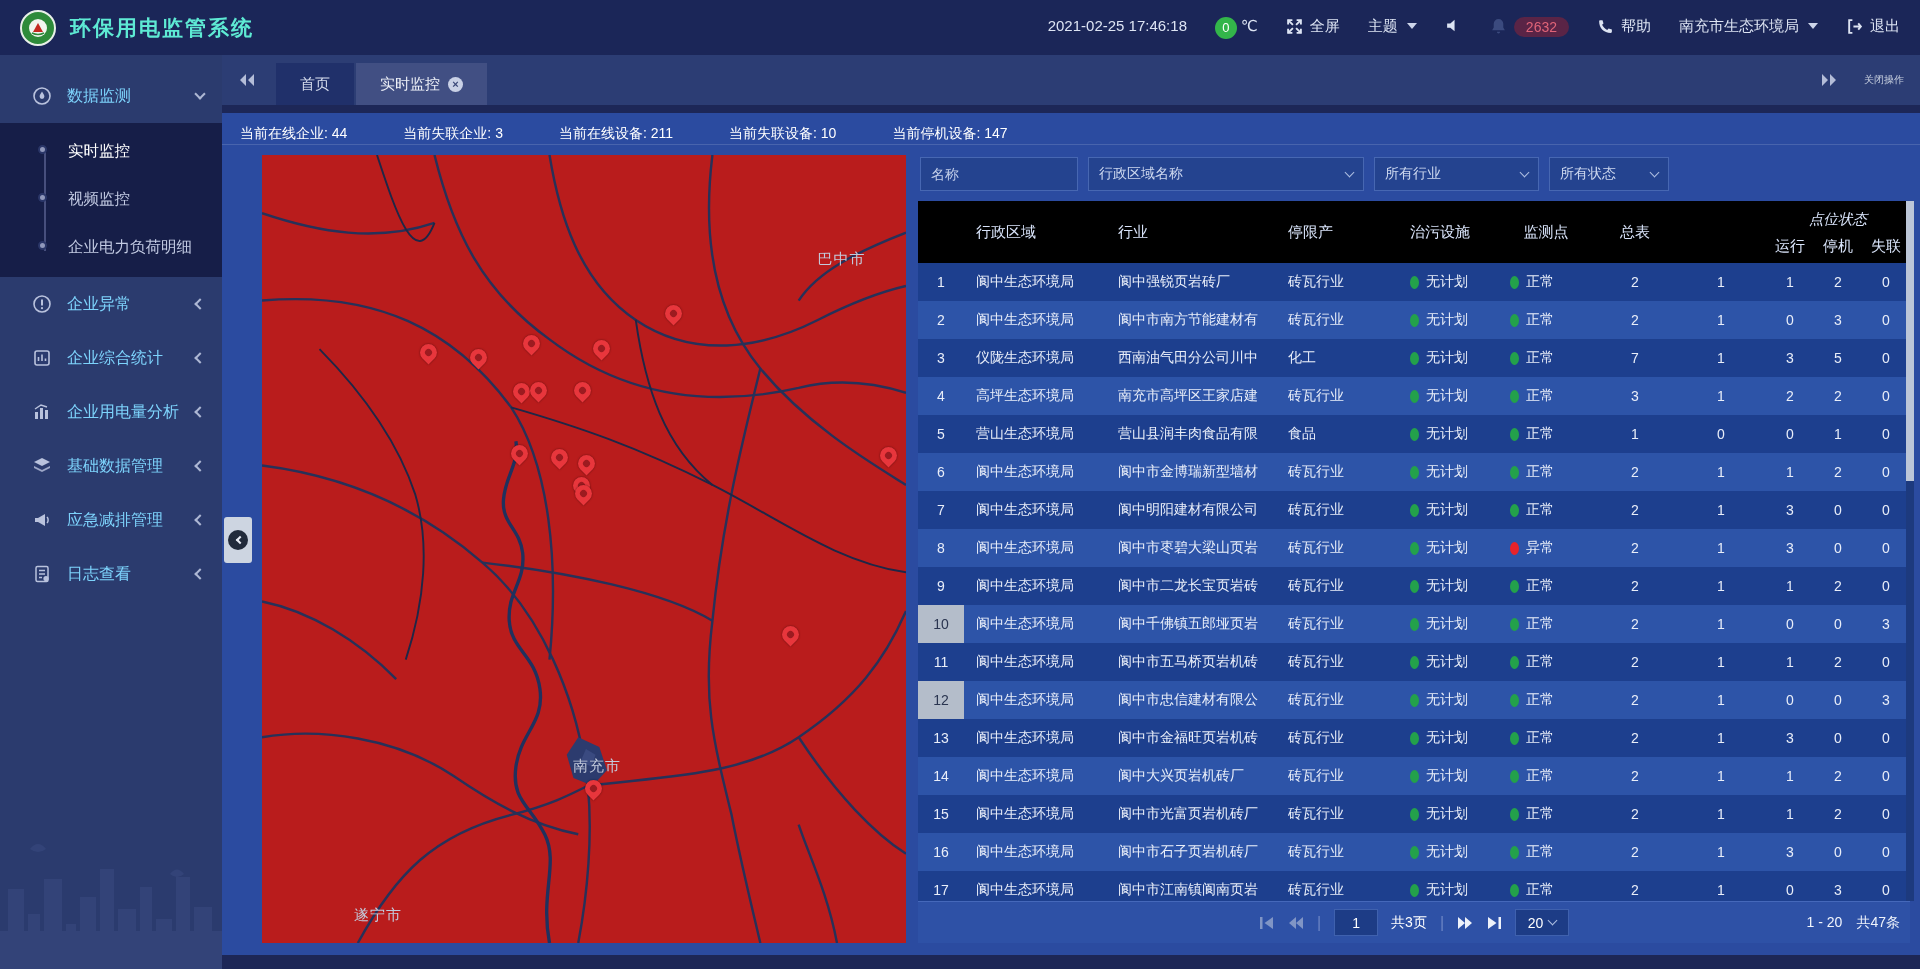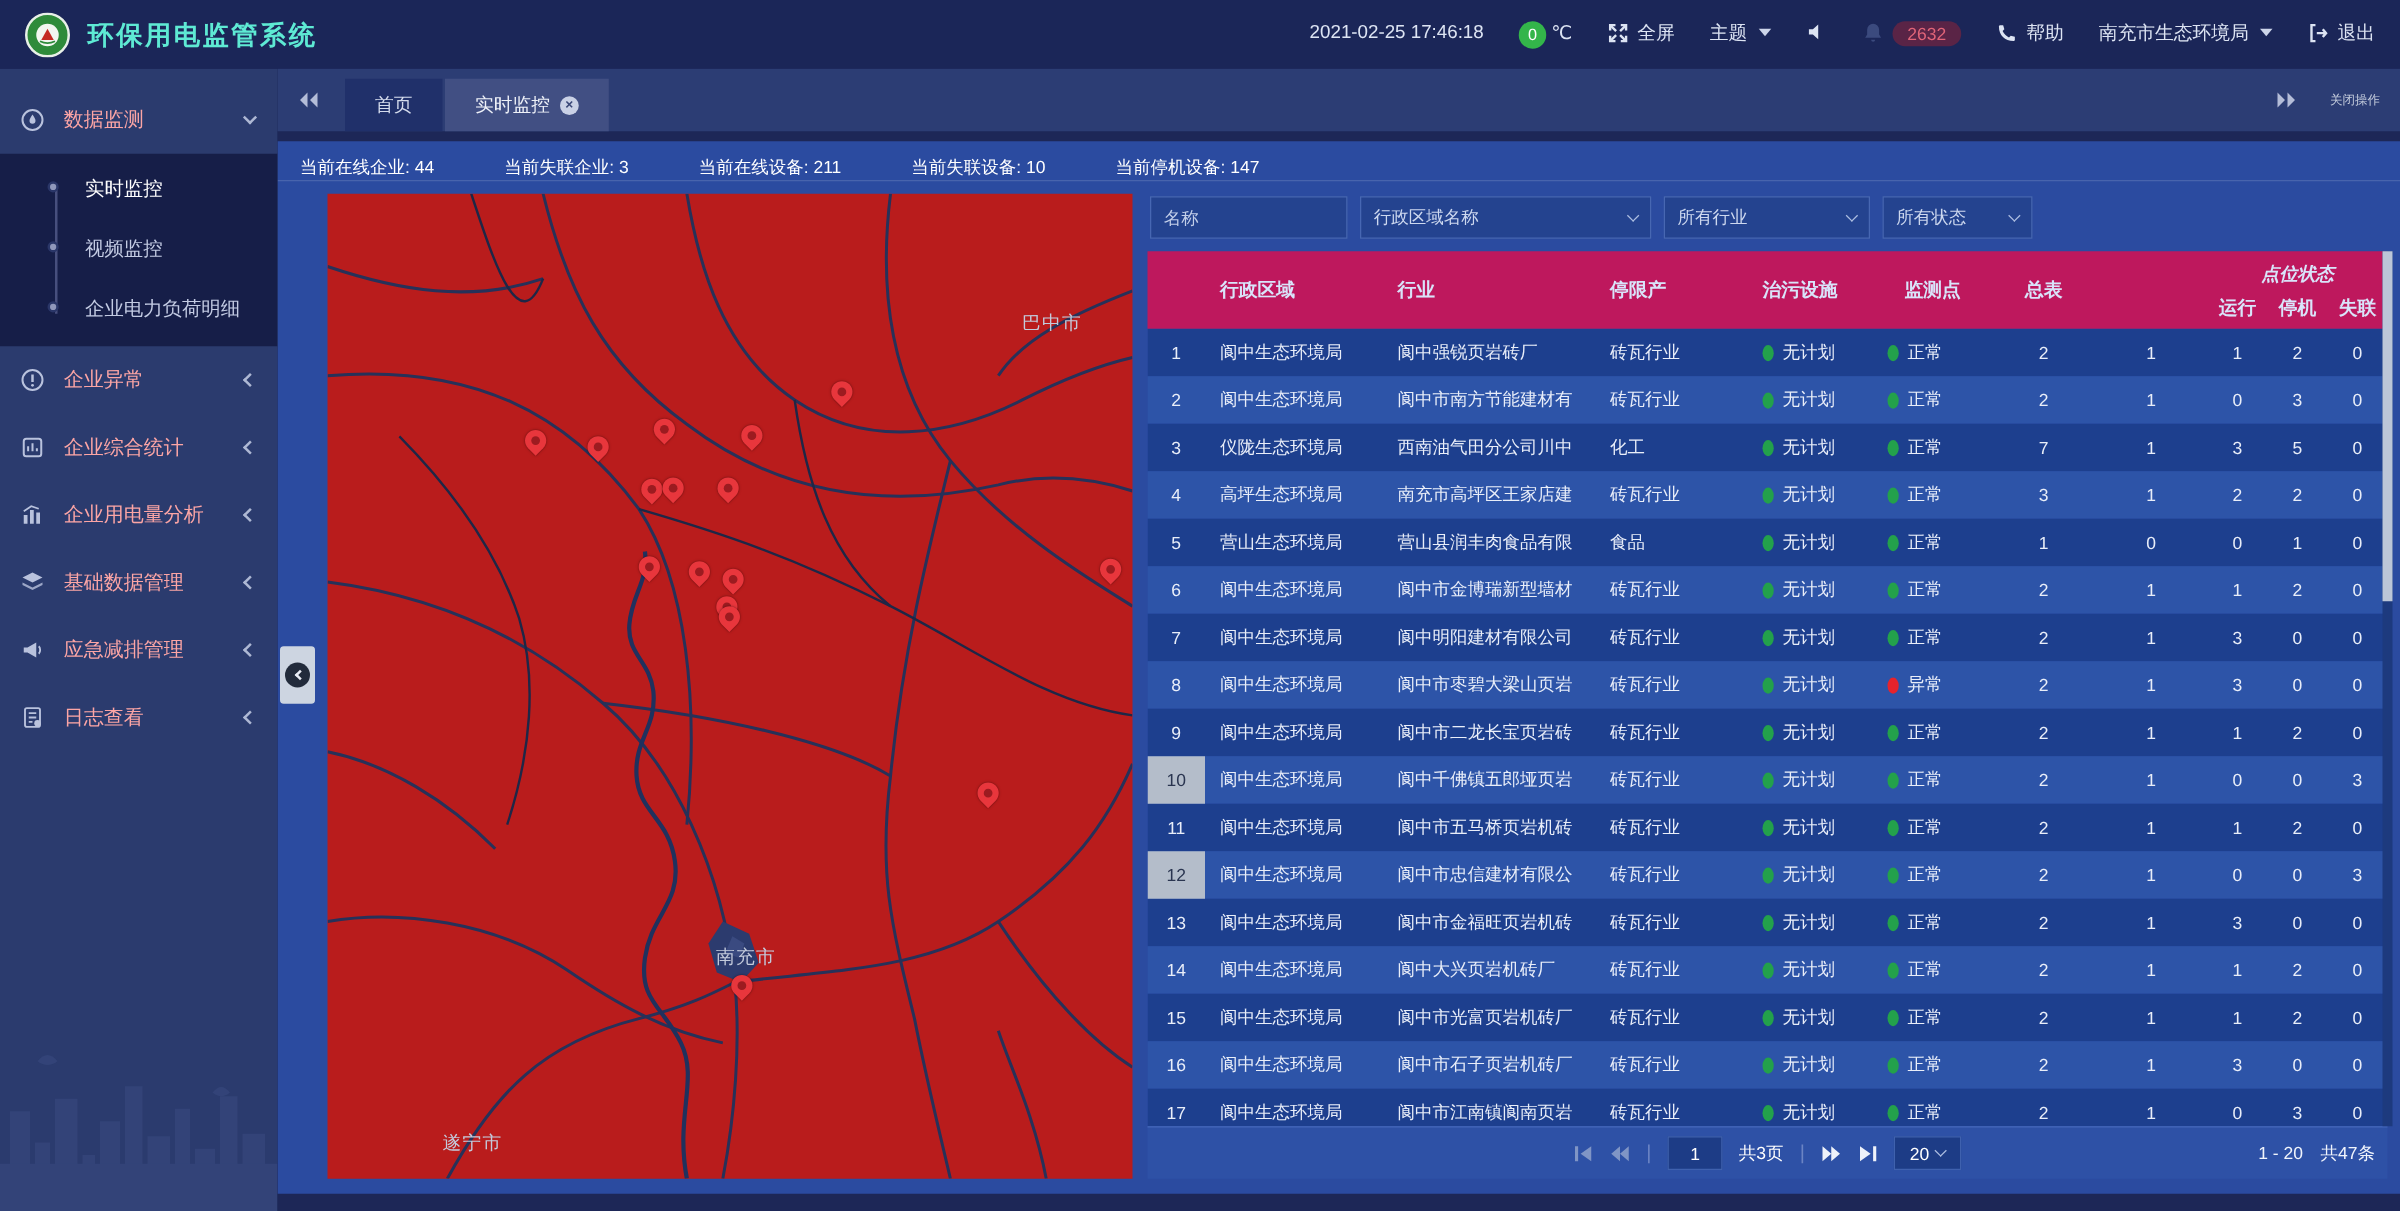--- a/index.html
+++ b/index.html
@@ -17,21 +17,21 @@
   .hicon svg{width:100%;height:100%;}
   .temp-wrap{display:flex;align-items:flex-start;gap:4px;}
   .temp-circle{width:22px;height:22px;border-radius:50%;background:#33b54a;display:flex;align-items:center;justify-content:center;font-size:13px;color:#fff;}
   .badge-pill{background:#5a2446;color:#e06478;border-radius:10px;padding:2px 12px;font-size:14px;}
   .caret-down{width:0;height:0;border-left:5px solid transparent;border-right:5px solid transparent;border-top:6px solid #cdd5ea;margin-left:2px;}
 
   
   .app{display:flex;height:914px;}
   .sidebar{width:222px;background:#2b3b6e;position:relative;overflow:hidden;flex:0 0 auto;}
   .menu{padding-top:14px;position:relative;z-index:2;}
-  .msection{height:54px;display:flex;align-items:center;padding:0 18px 0 16px;gap:15px;font-size:16px;color:#fca5a5;cursor:pointer;}
+  .msection{height:54px;display:flex;align-items:center;padding:0 18px 0 32px;gap:15px;font-size:16px;color:#7dd3fc;cursor:pointer;}
   .msection .micon{width:20px;height:20px;color:#b9c2dd;flex:0 0 auto;}
   .msection .micon svg{width:100%;height:100%;}
   .chev{width:8px;height:8px;border-right:2px solid #aeb8d4;border-bottom:2px solid #aeb8d4;margin-left:auto;flex:0 0 auto;}
   .chev.down{transform:rotate(45deg);margin-top:-4px;}
   .chev.left{transform:rotate(135deg);}
   .msub{background:#161e48;position:relative;padding:4px 0 6px;}
   .vline{position:absolute;left:44px;top:26px;bottom:26px;width:2px;background:#474f7d;}
   .msubitem{height:48px;display:flex;align-items:center;padding-left:68px;font-size:15.5px;color:#c3cbe3;position:relative;cursor:pointer;}
   .msubitem .sdot{position:absolute;left:38px;top:18px;width:9px;height:9px;border-radius:50%;background:#9098bb;border:2px solid #2a3668;}
   .msubitem.active{color:#ffffff;}
@@ -69,21 +69,21 @@
   
   .table-panel{flex:1;display:flex;flex-direction:column;position:relative;min-width:0;
     --cols:46px 142px 170px 122px 100px 96px 82px 90px 1fr 1fr 1fr;}
   .filters{display:flex;gap:10px;margin:2px 0 10px 2px;flex:0 0 auto;}
   .fbox{height:34px;background:#24438f;border:1px solid #4767b2;color:#cdd8ef;font-size:14px;display:flex;align-items:center;padding:0 10px;cursor:pointer;}
   input.fbox{width:158px;cursor:text;}
   input.fbox::placeholder{color:#c3cfe9;opacity:1;}
   .fsel{justify-content:space-between;}
   .scaret{width:7px;height:7px;border-right:1.5px solid #aebfe2;border-bottom:1.5px solid #aebfe2;transform:rotate(45deg);margin-top:-4px;}
 
-  .thead{display:grid;grid-template-columns:var(--cols);grid-template-rows:28px 34px;background:#be185d;font-weight:bold;color:#d9e4fa;font-size:15px;flex:0 0 auto;}
+  .thead{display:grid;grid-template-columns:var(--cols);grid-template-rows:28px 34px;background:#000000;font-weight:normal;color:#d9e4fa;font-size:15px;flex:0 0 auto;}
   .th{grid-row:1/3;display:flex;align-items:center;justify-content:center;}
   .th.left{justify-content:flex-start;padding-left:12px;}
   .group-th{grid-column:9/12;grid-row:1;display:flex;align-items:flex-end;justify-content:center;font-style:italic;font-size:14.5px;}
   .sub-th{grid-row:2;display:flex;align-items:center;justify-content:center;}
 
   .tbody{flex:1;overflow:hidden;min-height:0;}
   .trow{display:grid;grid-template-columns:var(--cols);height:38px;align-items:stretch;font-size:14px;color:#e9eef9;cursor:pointer;}
   .trow.odd{background:#1d3f8e;}
   .trow.even{background:#2d54a8;}
   .tc{display:flex;align-items:center;justify-content:center;overflow:hidden;white-space:nowrap;}
@@ -365,21 +365,21 @@
           <div class="collapse-btn">
             <span class="collapse-circle">
                 <span class="chev left"></span>
               </span>
           </div>
         </div>
 
         <div class="table-panel">
           <div class="filters">
             <input class="fbox" placeholder="名称" style="">
-            <div class="fbox fsel" style="width:233px">
+            <div class="fbox fsel" style="width:276px">
               <span>行政区域名称</span>
               <span class="scaret"></span>
             </div>
             <div class="fbox fsel" style="width:165px">
               <span>所有行业</span>
               <span class="scaret"></span>
             </div>
             <div class="fbox fsel" style="width:120px">
               <span>所有状态</span>
               <span class="scaret"></span>

